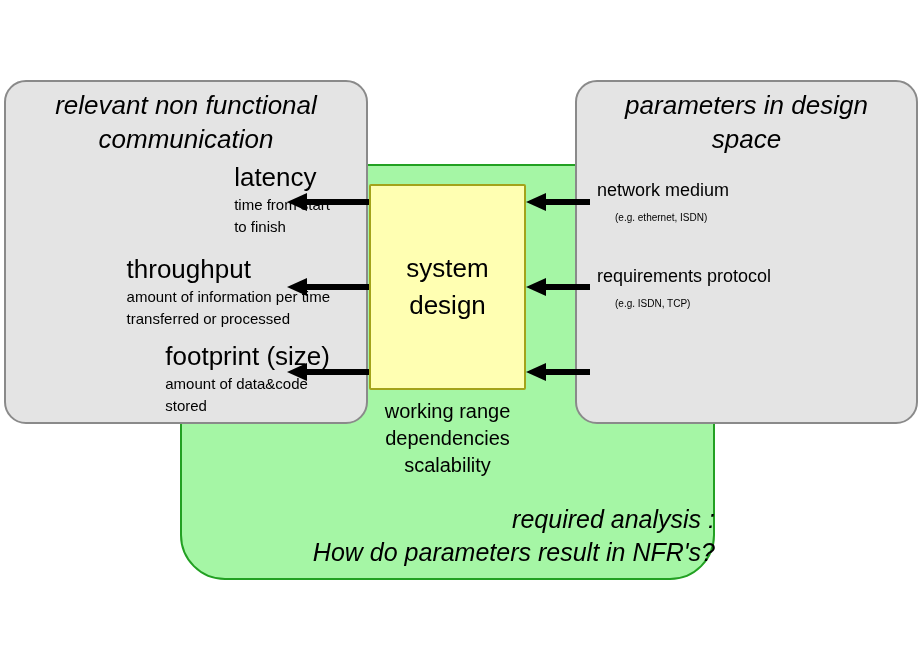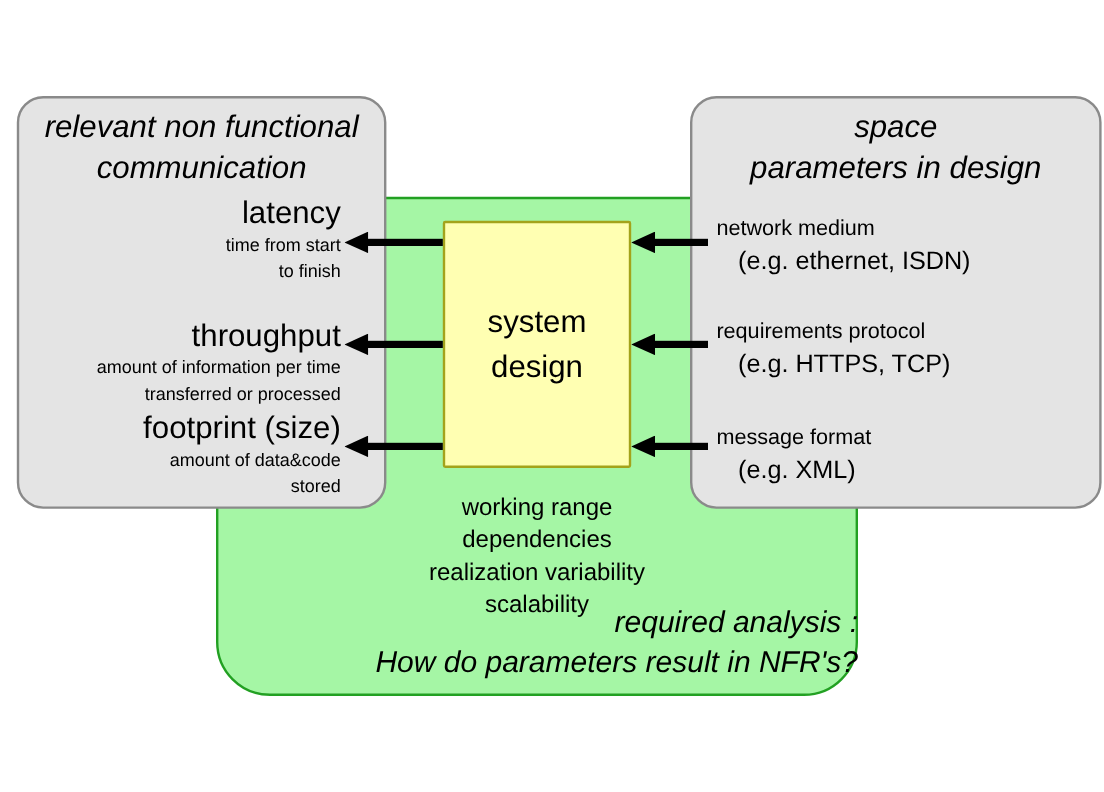--- a/index.html
+++ b/index.html
@@ -7,53 +7,53 @@
        font-family:"Liberation Sans","DejaVu Sans",sans-serif;color:#000;}
   .canvas{position:absolute;inset:0;}
 
   
   .green-box{position:absolute;left:180px;top:164px;width:535px;height:416px;
     background:#A5F6A5;border:2px solid #22A022;border-radius:45px;box-sizing:border-box;z-index:1;}
 
   
   .panel{position:absolute;top:80px;height:344px;background:#E4E4E4;
     border:2px solid #8A8A8A;border-radius:22px;box-sizing:border-box;z-index:2;}
-  .panel.left{left:14px;width:308px;}
+  .panel.left{left:4px;width:364px;}
   .panel.right{left:575px;width:343px;}
   .panel-title{position:absolute;top:6px;left:0;right:0;text-align:center;
     font-style:italic;font-size:26px;line-height:34px;}
 
   
-  .l-item{position:absolute;right:36px;text-align:right;}
+  .l-item{position:absolute;right:36px;}
   .l-item .main{font-size:26px;line-height:34px;white-space:nowrap;}
   .l-item .sub{font-size:15px;line-height:22px;white-space:nowrap;}
 
   
   .r-item{position:absolute;left:20px;text-align:left;}
   .r-item .main{font-size:18px;line-height:33px;white-space:nowrap;}
-  .r-item .sub{font-size:21px;line-height:22px;white-space:nowrap;padding-left:18px;}
+  .r-item .sub{font-size:10px;line-height:22px;white-space:nowrap;padding-left:18px;}
 
   
   .sys-box{position:absolute;left:369px;top:184px;width:157px;height:206px;
     background:#FFFFB2;border:2px solid #A3A31B;border-radius:2px;box-sizing:border-box;z-index:2;
     display:flex;flex-direction:column;align-items:center;justify-content:center;
     font-size:26px;line-height:37px;}
 
   
   .arrow{position:absolute;height:18px;z-index:3;}
   .arrow .head{position:absolute;left:0;top:0;width:20px;height:18px;background:#000;
     -webkit-clip-path:polygon(0 50%,100% 0,100% 100%);clip-path:polygon(0 50%,100% 0,100% 100%);}
   .arrow .shaft{position:absolute;left:17px;right:0;top:6px;height:6px;background:#000;}
   .ar-l{left:287px;width:82px;}
   .ar-r{left:526px;width:64px;}
   .row1{top:193px;} .row2{top:278px;} .row3{top:363px;}
 
   
   .props{position:absolute;left:180px;top:398px;width:535px;text-align:center;
-    font-size:20px;line-height:27px;z-index:2;margin-top:12px;}
+    font-size:20px;line-height:27px;z-index:2;}
   .conclusion{position:absolute;left:180px;top:503px;width:535px;text-align:right;
     font-style:italic;font-size:25px;line-height:33px;z-index:2;}
 </style>
 </head>
 <body>
 
 <div class="canvas">
 
   <div class="green-box"></div>
 
@@ -64,57 +64,53 @@
     </div>
 
     <div class="l-item" style="top:78px;">
       <div class="main">latency</div>
       <div class="sub">
         <div>time from start</div>
         <div>to finish</div>
       </div>
     </div>
 
-    <div class="l-item" style="top:170px;margin-top:10px;">
+    <div class="l-item" style="top:170px;">
       <div class="main">throughput</div>
       <div class="sub">
         <div>amount of information per time</div>
         <div>transferred or processed</div>
       </div>
     </div>
 
     <div class="l-item" style="top:257px;">
       <div class="main">footprint (size)</div>
       <div class="sub">
         <div>amount of data&amp;code</div>
         <div>stored</div>
       </div>
     </div>
   </div>
 
   <div class="panel right">
     <div class="panel-title">
+      <div>parameters in design</div>
       <div>space</div>
-      <div>parameters in design</div>
     </div>
 
     <div class="r-item" style="top:92px;">
       <div class="main">network medium</div>
       <div class="sub">(e.g. ethernet, ISDN)</div>
     </div>
 
     <div class="r-item" style="top:178px;">
       <div class="main">requirements protocol</div>
-      <div class="sub">(e.g. HTTPS, TCP)</div>
+      <div class="sub">(e.g. ISDN, TCP)</div>
     </div>
 
-    <div class="r-item" style="top:266px;">
-      <div class="main">message format</div>
-      <div class="sub">(e.g. XML)</div>
-    </div>
   </div>
 
   <div class="sys-box">
     <div>system</div>
     <div>design</div>
   </div>
 
   <div class="arrow ar-l row1">
     <div class="head"></div>
     <div class="shaft"></div>
@@ -137,21 +133,20 @@
     <div class="shaft"></div>
   </div>
   <div class="arrow ar-r row3">
     <div class="head"></div>
     <div class="shaft"></div>
   </div>
 
   <div class="props">
     <div>working range</div>
     <div>dependencies</div>
-    <div>realization variability</div>
     <div>scalability</div>
   </div>
 
   <div class="conclusion">
     <div>required analysis :</div>
     <div>How do parameters result in NFR's?</div>
   </div>
 
 </div>
 

